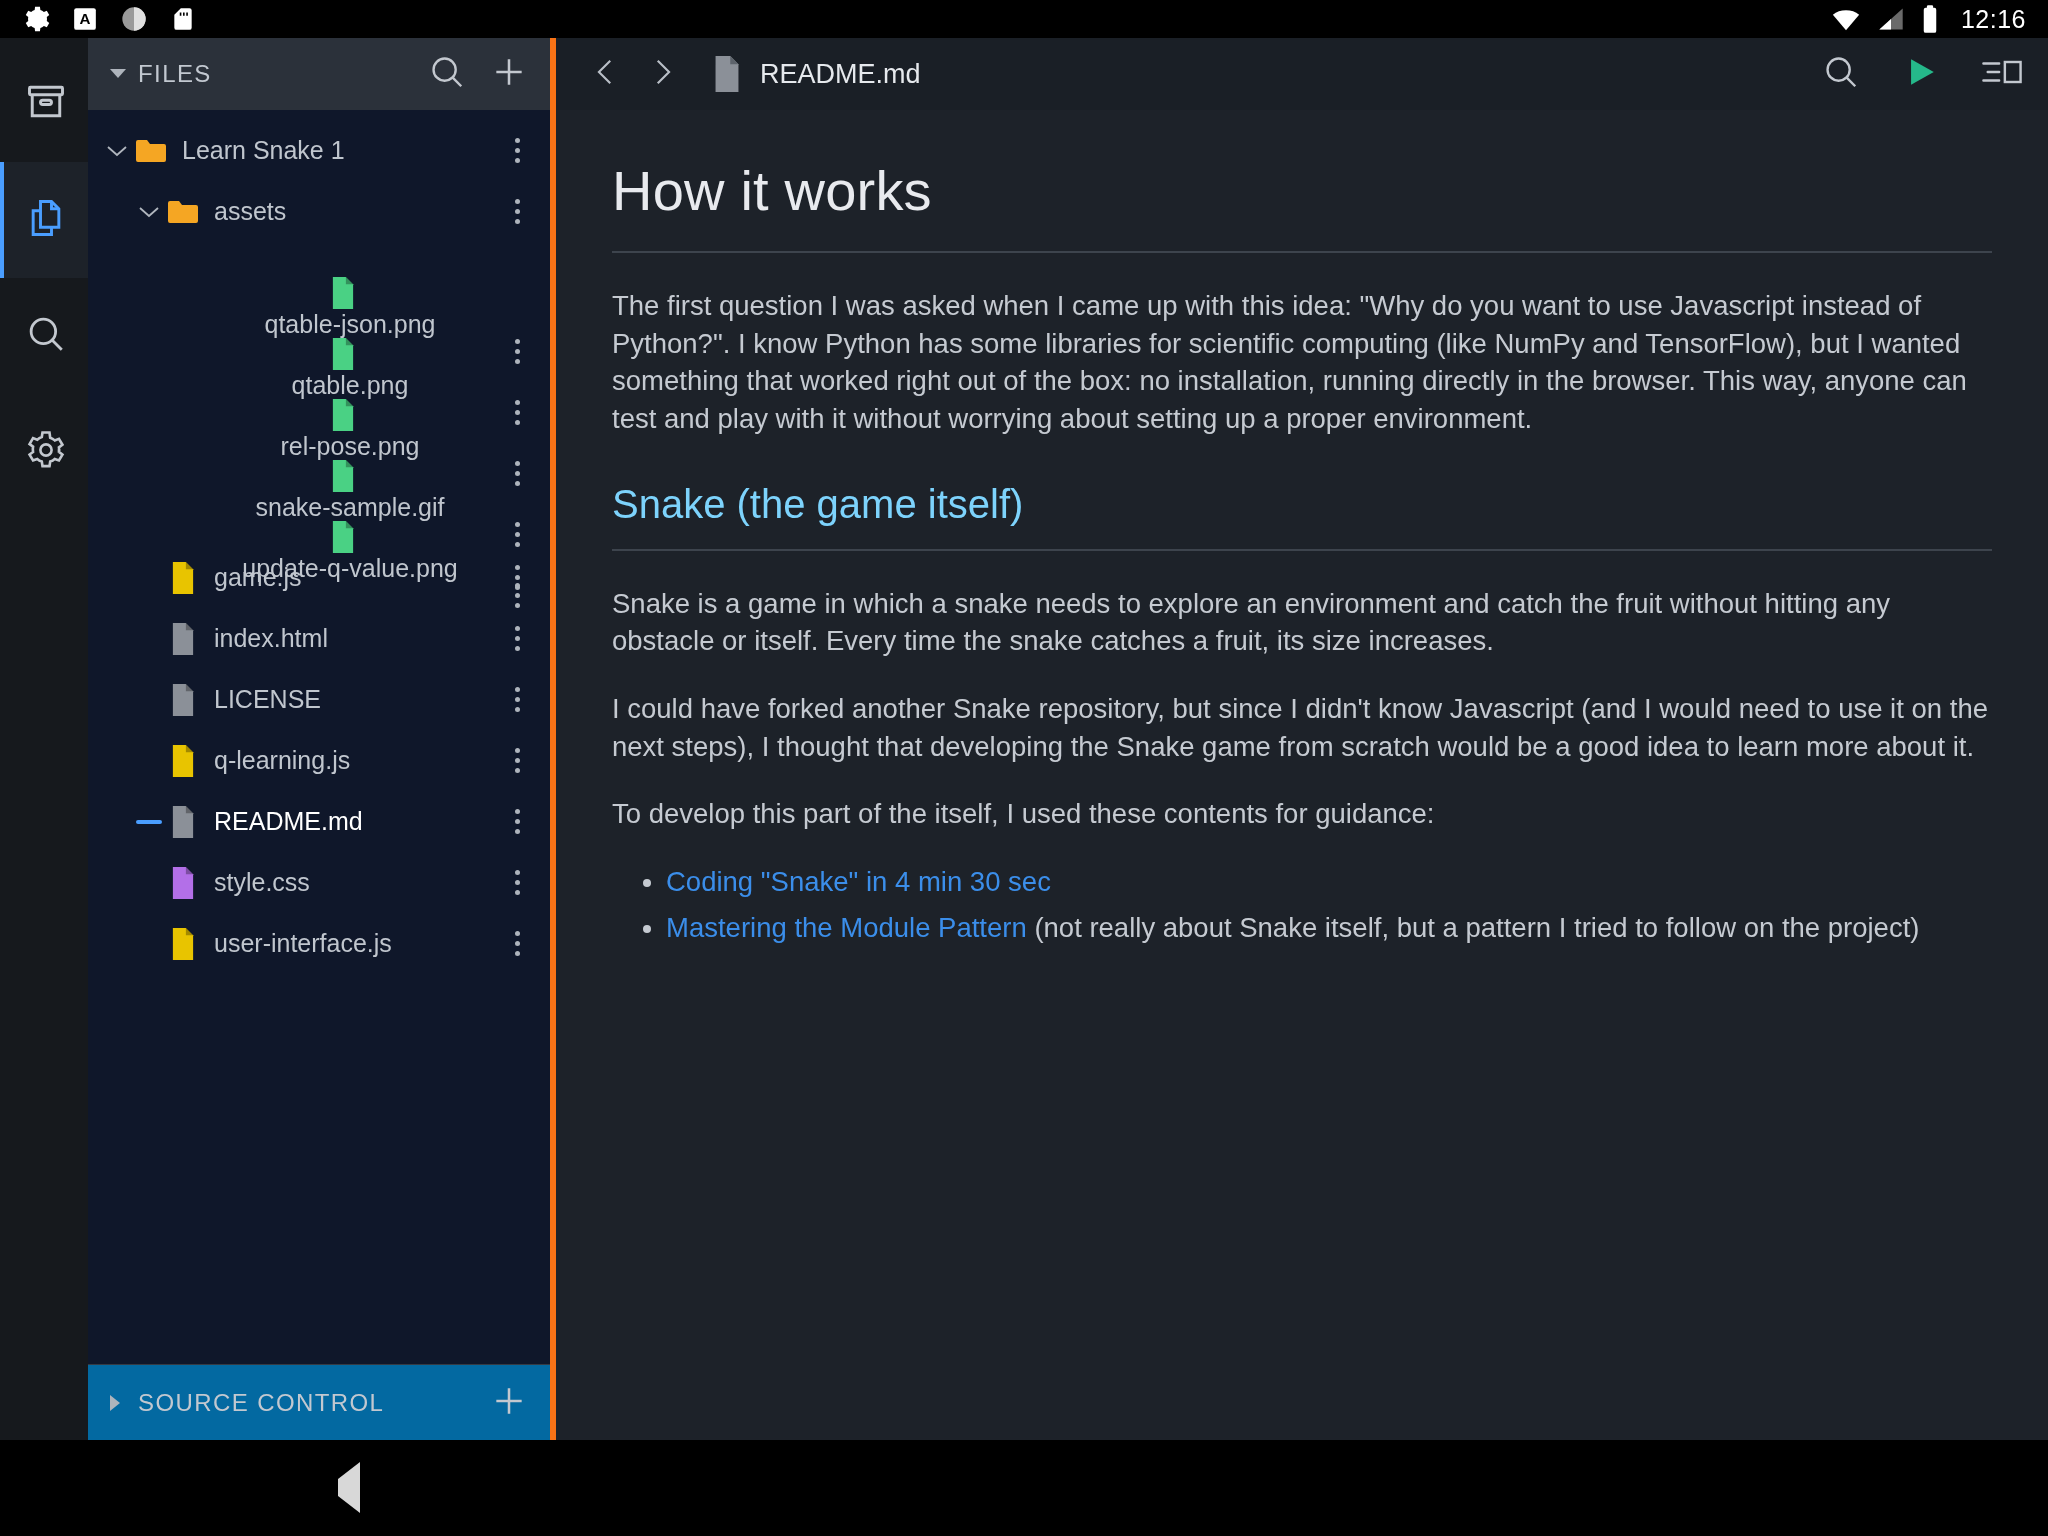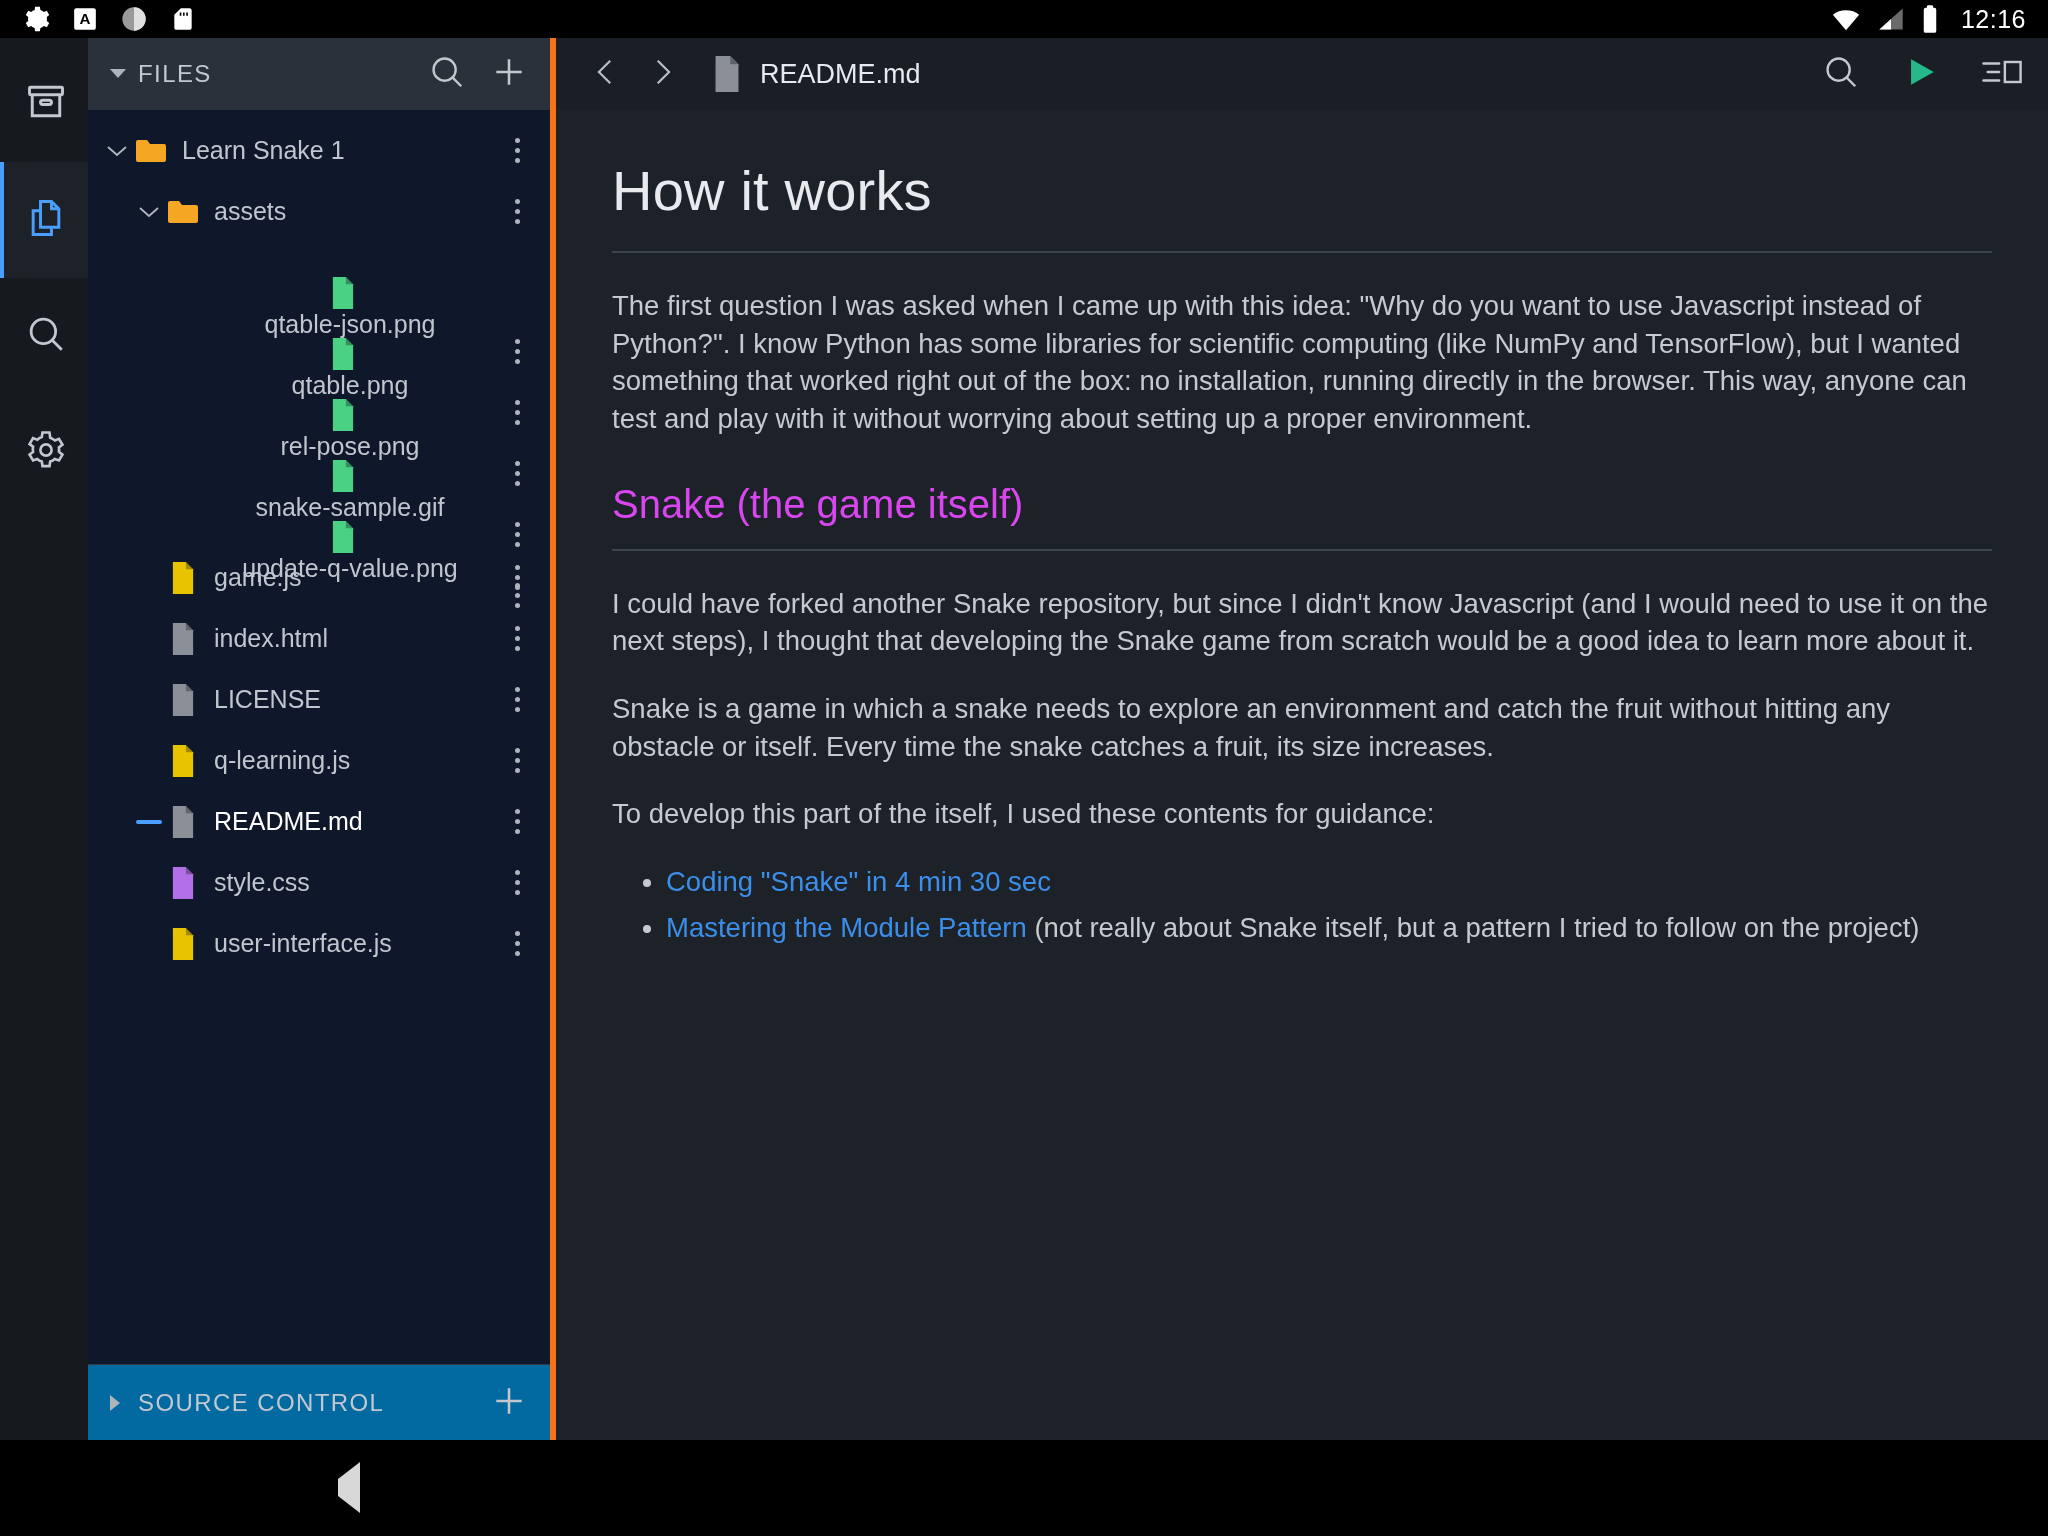--- a/index.html
+++ b/index.html
@@ -100,21 +100,21 @@
   .doc {
     flex: 1; overflow: hidden;
     padding: 48px 56px 0 56px;
     color: #c9cdd4;
   }
   .doc h1 {
     font-size: 56px; font-weight: 400; color: #e8eaee;
     letter-spacing: .2px; margin-bottom: 28px;
   }
   .doc h2 {
-    font-size: 40px; font-weight: 400; color: #d946ef;
+    font-size: 40px; font-weight: 400; color: #7dd3fc;
     margin-top: 44px; margin-bottom: 22px;
   }
   .rule { height: 2px; background: #3d444d; margin-bottom: 34px; }
   .doc p {
     font-size: 27.5px; line-height: 1.37; margin-bottom: 30px;
     color: #c5cad1;
   }
   .doc ul { margin: 0 0 28px 0; padding-left: 54px; }
   .doc li {
     font-size: 27.5px; line-height: 1.37; margin-bottom: 8px;
@@ -537,22 +537,22 @@
       </span>
     </div>
 
     <div class="doc">
       <h1>How it works</h1>
       <div class="rule"></div>
       <p>The first question I was asked when I came up with this idea: "Why do you want to use Javascript instead of Python?". I know Python has some libraries for scientific computing (like NumPy and TensorFlow), but I wanted something that worked right out of the box: no installation, running directly in the browser. This way, anyone can test and play with it without worrying about setting up a proper environment.</p>
 
       <h2>Snake (the game itself)</h2>
       <div class="rule"></div>
+      <p>Snake is a game in which a snake needs to explore an environment and catch the fruit without hitting any obstacle or itself. Every time the snake catches a fruit, its size increases.</p>
       <p>I could have forked another Snake repository, but since I didn't know Javascript (and I would need to use it on the next steps), I thought that developing the Snake game from scratch would be a good idea to learn more about it.</p>
-      <p>Snake is a game in which a snake needs to explore an environment and catch the fruit without hitting any obstacle or itself. Every time the snake catches a fruit, its size increases.</p>
       <p>To develop this part of the itself, I used these contents for guidance:</p>
 
       <ul id="doc-list">
           <li><a class="link">Coding "Snake" in 4 min 30 sec</a></li>
           <li><a class="link">Mastering the Module Pattern</a><span> (not really about Snake itself, but a pattern I tried to follow on the project)</span></li>
         </ul>
 
     </div>
   </div>
 </div>

